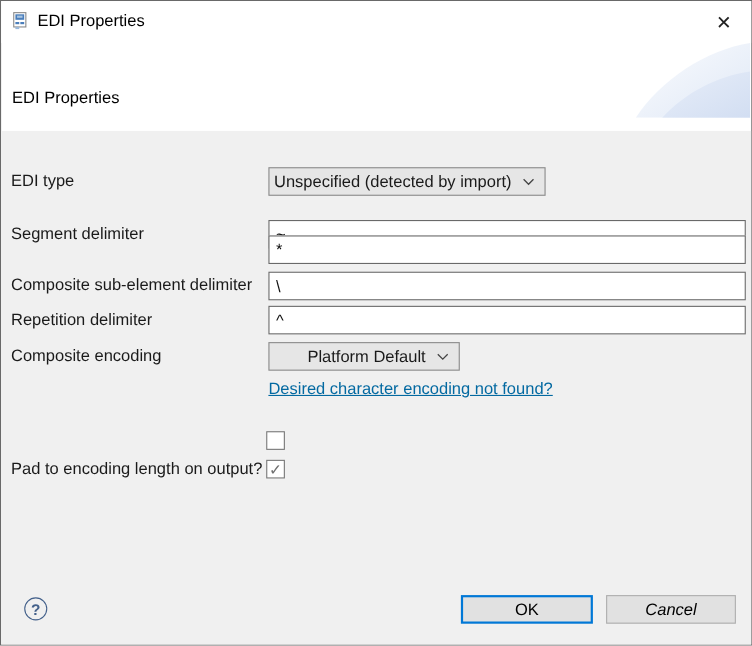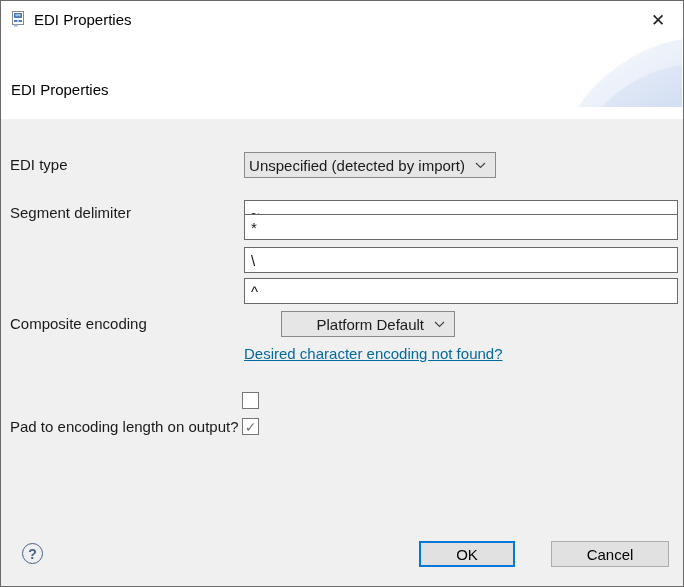--- a/index.html
+++ b/index.html
@@ -36,21 +36,21 @@
     font-family:"Liberation Sans",sans-serif;font-size:15px;color:#111;
     padding:0 6px;outline:none;
   }
   .combo{
     position:absolute;left:243px;height:26px;box-sizing:border-box;
     background:#e6e6e6;border:1px solid #8a8a8a;
     display:flex;align-items:center;justify-content:flex-end;
     font-size:15px;padding:0 9px 0 7px;cursor:default;white-space:nowrap;
   }
   .combo-edi{width:252px;}
-  .combo-enc{width:174px;margin-left:37px;}
+  .combo-enc{width:174px;}
   .chevron{display:flex;align-items:center;margin-left:10px;}
   .enc-link{
     position:absolute;left:243px;top:344px;font-size:15px;
     color:#0369a1;text-decoration:underline;cursor:pointer;white-space:nowrap;
   }
   
   .cb-label{position:absolute;left:9px;font-size:15px;line-height:18px;white-space:nowrap;}
   .cl1{top:391px}.cl2{top:417px}
   .checkbox{
     position:absolute;left:241px;width:17px;height:17px;box-sizing:border-box;
@@ -64,22 +64,22 @@
     position:absolute;left:21px;top:542px;width:21px;height:21px;box-sizing:border-box;
     border:1.5px solid #44618b;border-radius:50%;color:#44618b;
     display:flex;align-items:center;justify-content:center;
     font-size:14px;font-weight:600;cursor:pointer;background:transparent;
   }
   .btn{
     position:absolute;top:540px;height:26px;box-sizing:border-box;
     background:#e1e1e1;display:flex;align-items:center;justify-content:center;
     font-size:15px;color:#000;cursor:default;
   }
-  .btn-ok{left:418px;width:96px;border:2px solid #0078d7;}
-  .btn-cancel{left:550px;width:118px;border:1px solid #adadad;}
+  .btn-ok{left:418px;width:120px;border:2px solid #0078d7;}
+  .btn-cancel{left:550px;width:118px;border:1px solid #adadad;font-style:italic;}
 </style>
 </head>
 <body>
 
 <div class="dialog">
 
   <div class="titlebar">
     <span class="app-icon">
       <svg width="14" height="16" viewBox="0 0 14 16">
         <rect x="1.5" y="0.5" width="11" height="13" fill="#ffffff" stroke="#8a8a8a"></rect>
@@ -122,22 +122,24 @@
           <polyline points="1,1 5.5,5.5 10,1" fill="none" stroke="#454545" stroke-width="1.2"></polyline>
         </svg>
     </span>
   </div>
 
   <span class="flabel t2">Segment delimiter</span>
   <input class="textfield t2" type="text" value="~" style="">
 
   <input class="textfield t3" type="text" value="*" style="">
 
+  <span class="flabel t4">Composite sub-element delimiter</span>
   <input class="textfield t4" type="text" value="\" style="">
 
+  <span class="flabel t5">Repetition delimiter</span>
   <input class="textfield t5" type="text" value="^" style="">
 
   <span class="flabel t6">Composite encoding</span>
   <div class="combo combo-enc t6">
     <span>Platform Default</span>
     <span class="chevron">
       <svg width="11" height="7" viewBox="0 0 11 7">
           <polyline points="1,1 5.5,5.5 10,1" fill="none" stroke="#454545" stroke-width="1.2"></polyline>
         </svg>
     </span>

